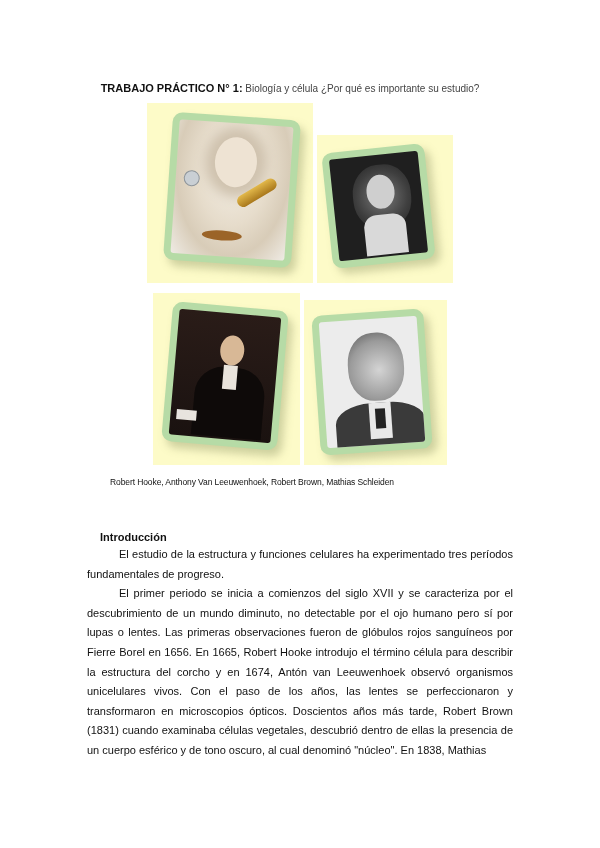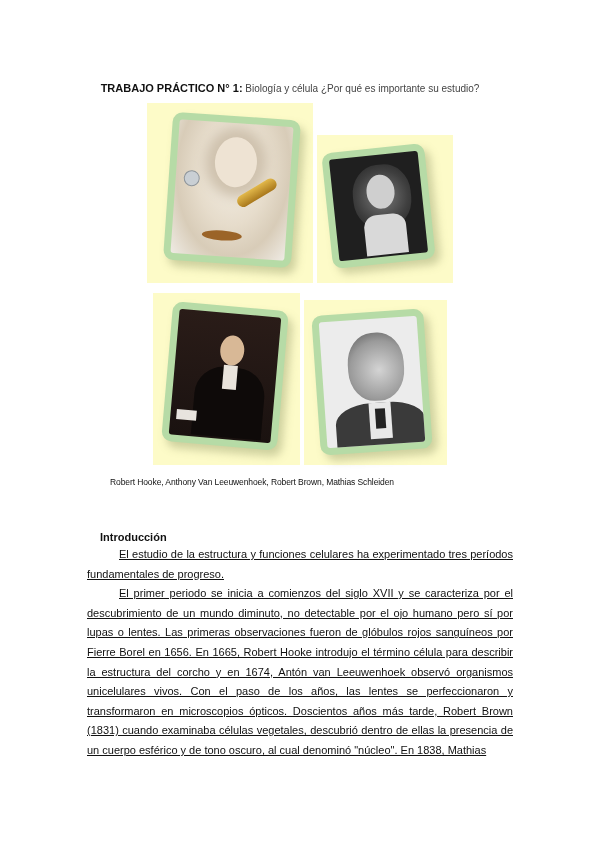--- a/index.html
+++ b/index.html
@@ -8,21 +8,21 @@
     .title { position: absolute; top: 82px; left: 0; width: 580px; text-align: center; font-size: 10.5px; }
     .title b { font-weight: bold; font-size: 11px; color: #111; }
     .title span { color: #444; font-size: 10px; }
     .ybox { position: absolute; background: #fdfbc8; }
     .card { position: absolute; background: #b6dba6; border-radius: 10px;
             box-shadow: 5px 6px 8px rgba(120,130,80,0.35); padding: 7px; box-sizing: border-box; }
     .card .pic { width: 100%; height: 100%; border-radius: 3px; position: relative; overflow: hidden; }
     .caption { position: absolute; top: 477px; left: 0; width: 504px; text-align: center; font-size: 8.5px; color: #111; letter-spacing: -0.1px; }
     .h2 { position: absolute; top: 531px; left: 100px; font-size: 11px; font-weight: bold; }
     .para { position: absolute; left: 87px; width: 426px; font-size: 11px; line-height: 19.6px; text-align: justify; }
-    .para p { margin: 0; text-indent: 32px; text-align: justify; text-decoration: underline; }
+    .para p { margin: 0; text-indent: 32px; text-align: justify; }
   </style>
 </head>
 <body>
 
 <div class="title">
   <b>TRABAJO PRÁCTICO N° 1:</b><span> Biología y célula ¿Por qué es importante su estudio?</span>
 </div>
 
 <div class="ybox" style="left:147px;top:103px;width:166px;height:180px;"></div>
 <div class="card" style="left:168px;top:116px;width:128px;height:148px;transform:rotate(4deg);">

